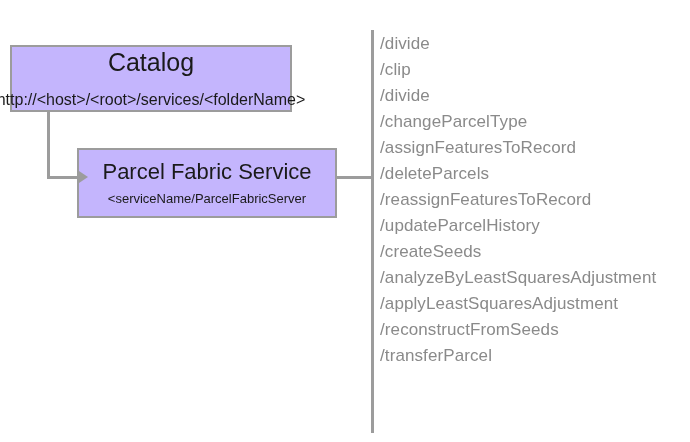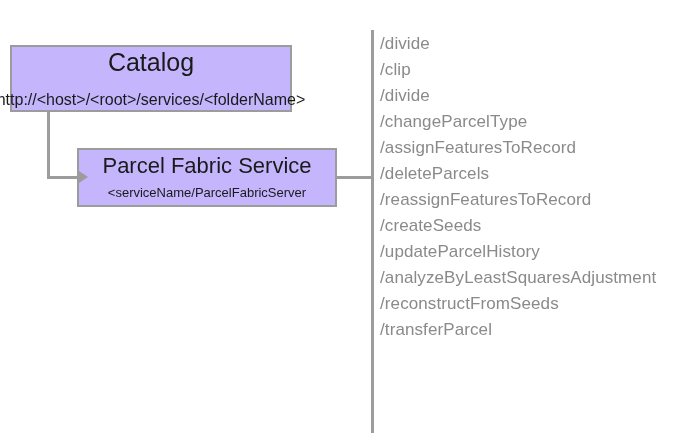--- a/index.html
+++ b/index.html
@@ -55,21 +55,21 @@
   }
   #catalog-node .node-sub {
     font-size: 16px;
     margin-top: 16px;
   }
 
   #service-node {
     left: 77px;
     top: 148px;
     width: 260px;
-    height: 59px;
+    height: 70px;
   }
   #service-node .node-title {
     font-size: 22px;
     margin-top: 0px;
   }
   #service-node .node-sub {
     font-size: 13px;
     margin-top: 9px;
   }
 
@@ -158,20 +158,21 @@
   <div class="conn" id="divider"></div>
 
   <ul id="operations-list">
       <li>/divide</li>
       <li>/clip</li>
       <li>/divide</li>
       <li>/changeParcelType</li>
       <li>/assignFeaturesToRecord</li>
       <li>/deleteParcels</li>
       <li>/reassignFeaturesToRecord</li>
+      <li>/updateParcelHistory</li>
       <li>/createSeeds</li>
-      <li>/updateParcelHistory</li>
       <li>/analyzeByLeastSquaresAdjustment</li>
+      <li>/applyLeastSquaresAdjustment</li>
       <li>/reconstructFromSeeds</li>
       <li>/transferParcel</li>
     </ul>
 
 </div>
 
 </body></html>

